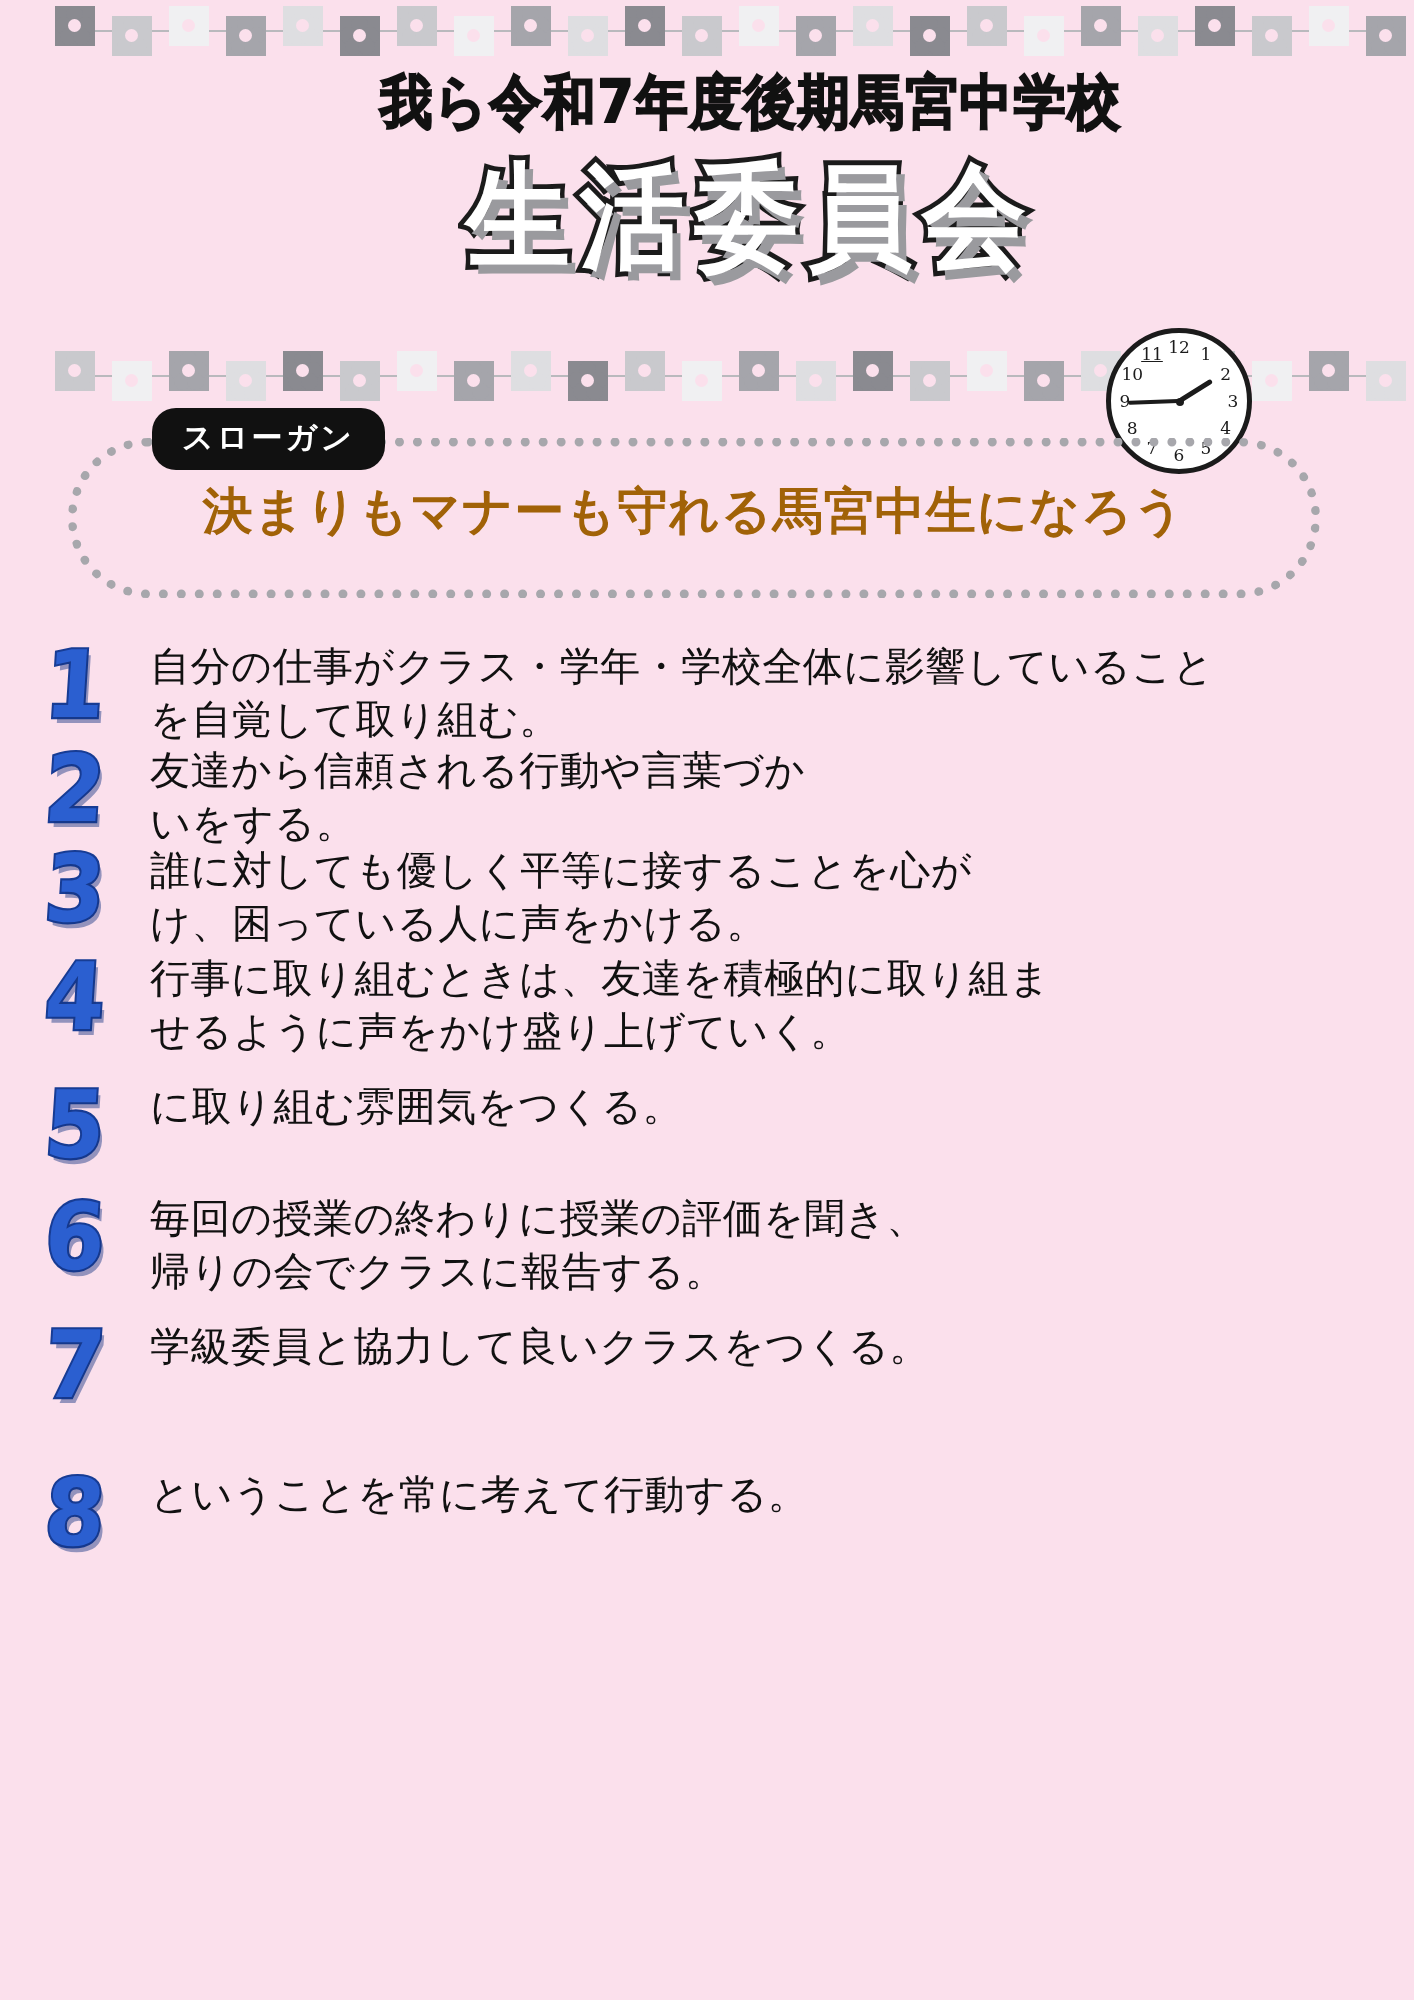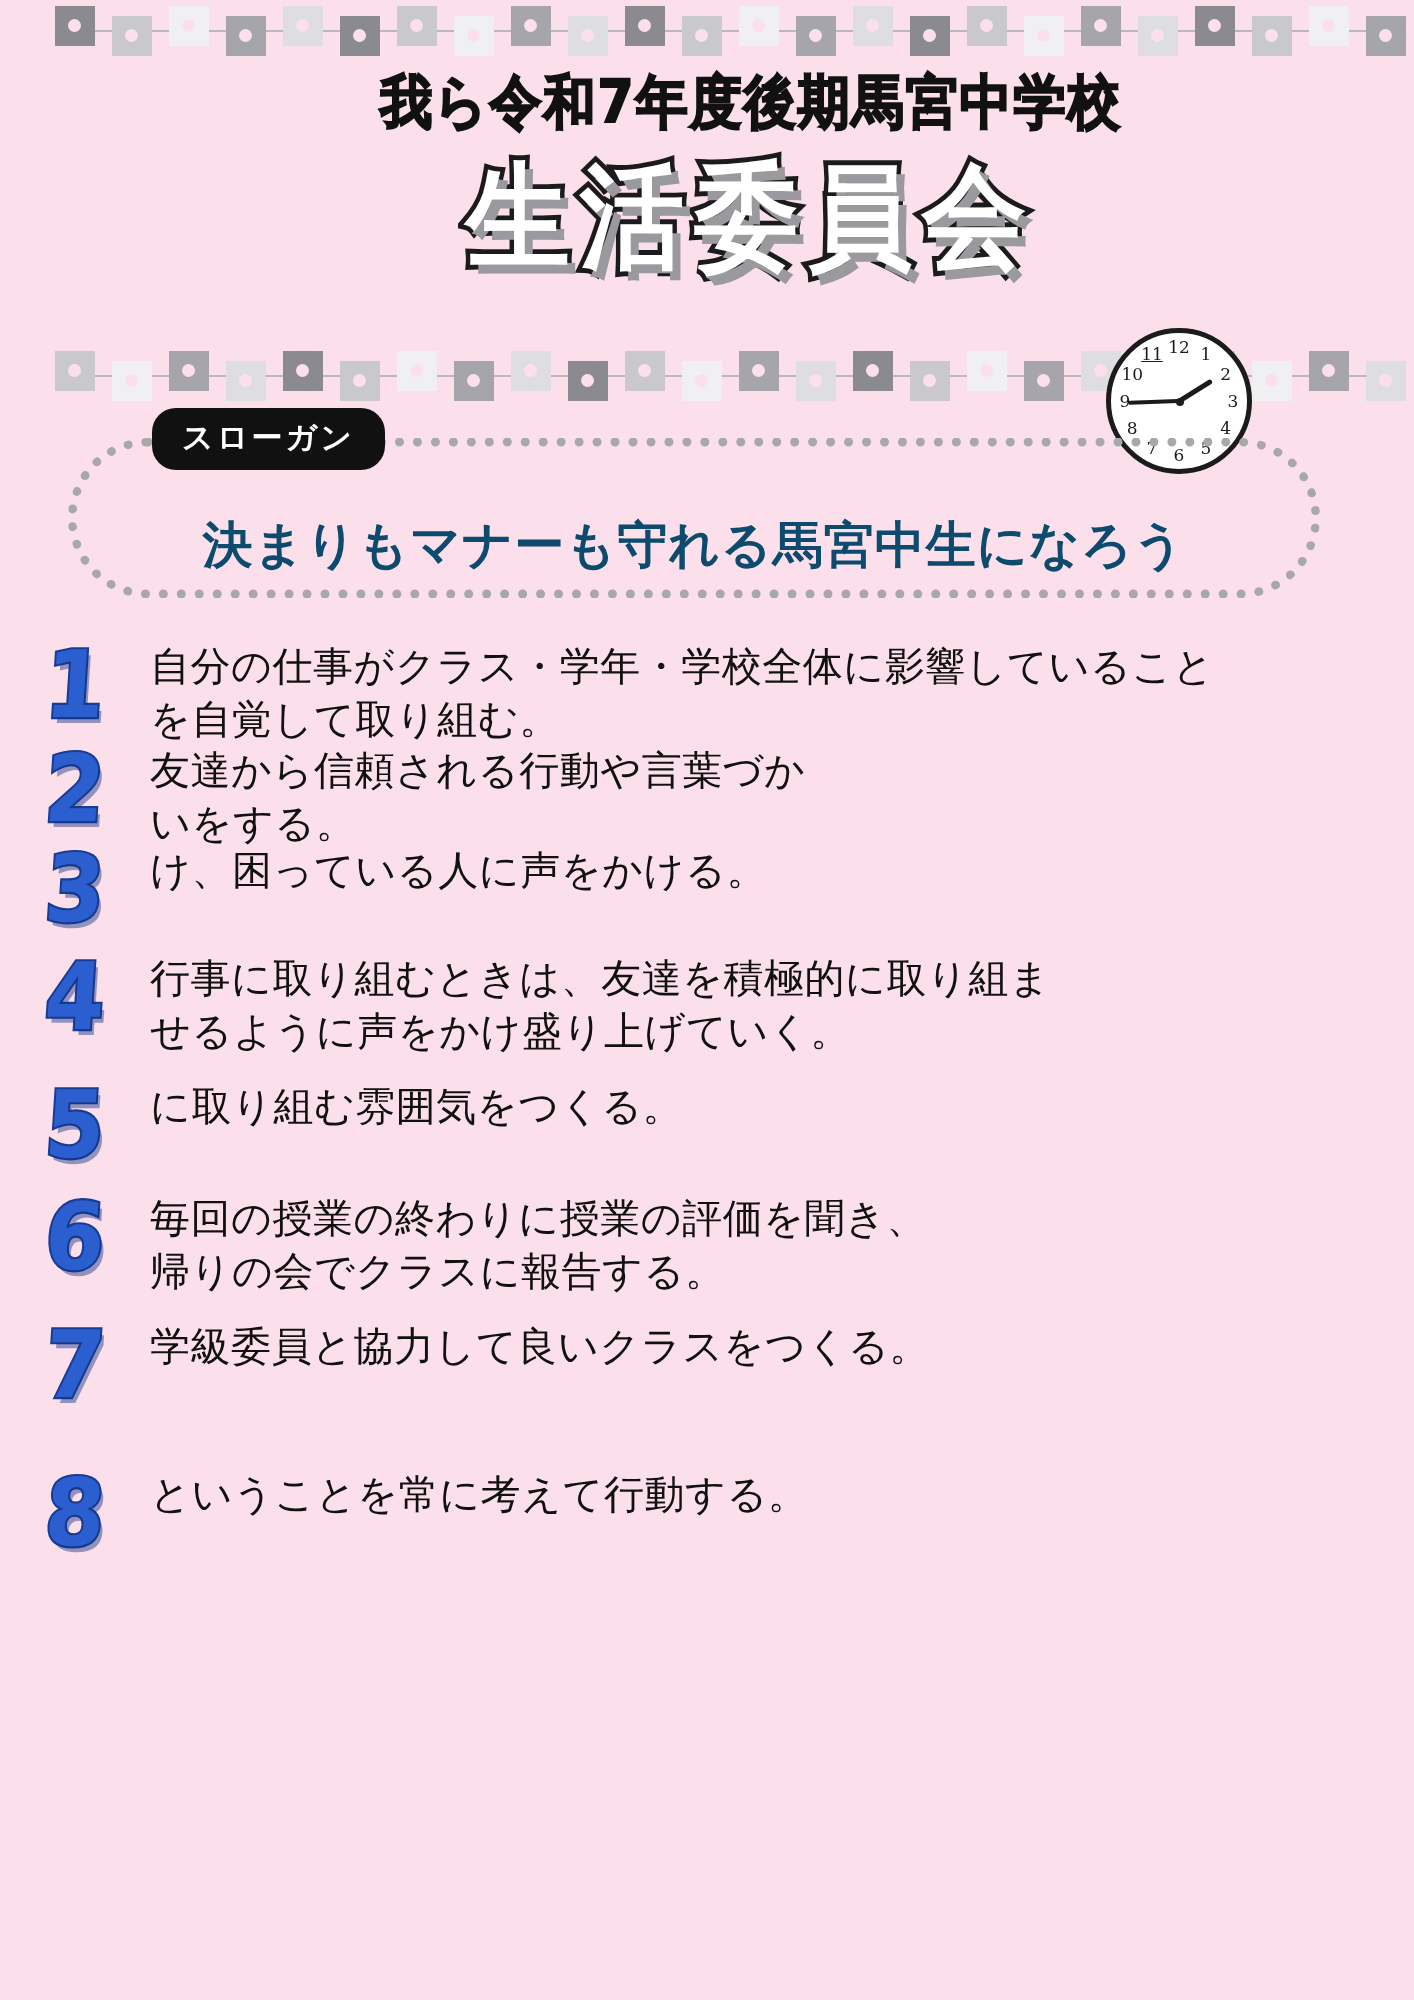--- a/index.html
+++ b/index.html
@@ -154,26 +154,26 @@
     color: #fff;
     font-size: 31px;
     font-weight: bold;
     letter-spacing: 3px;
     padding: 9px 30px 11px;
     border-radius: 24px;
   }
   .slogan-text {
     position: absolute;
     left: 68px;
-    top: 512px;
+    top: 478px;
     width: 1252px;
     text-align: center;
     font-size: 50px;
     font-weight: bold;
-    color: #0c4a6e;
+    color: #a16207;
     letter-spacing: 1px;
   }
 
   
   .list {
     position: absolute;
     left: 0;
     top: 640px;
     width: 1414px;
   }
@@ -640,20 +640,21 @@
     <div class="row" style="position: absolute; top: 104px; left: 0px; width: 1414px;">
       <div class="num-badge">2</div>
       <div class="row-text">
         <div>友達から信頼される行動や言葉づか</div>
         <div>いをする。</div>
       </div>
     </div>
     <div class="row" style="position: absolute; top: 204px; left: 0px; width: 1414px;">
       <div class="num-badge">3</div>
       <div class="row-text">
+        <div>誰に対しても優しく平等に接することを心が</div>
         <div>け、困っている人に声をかける。</div>
       </div>
     </div>
     <div class="row" style="position: absolute; top: 312px; left: 0px; width: 1414px;">
       <div class="num-badge">4</div>
       <div class="row-text">
         <div>行事に取り組むときは、友達を積極的に取り組ま</div>
         <div>せるように声をかけ盛り上げていく。</div>
       </div>
     </div>

